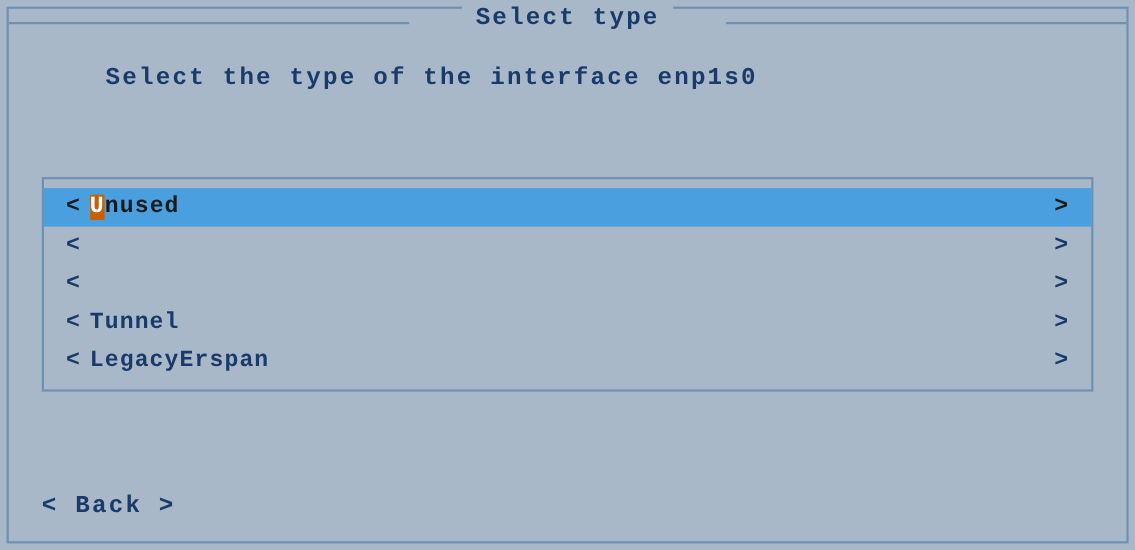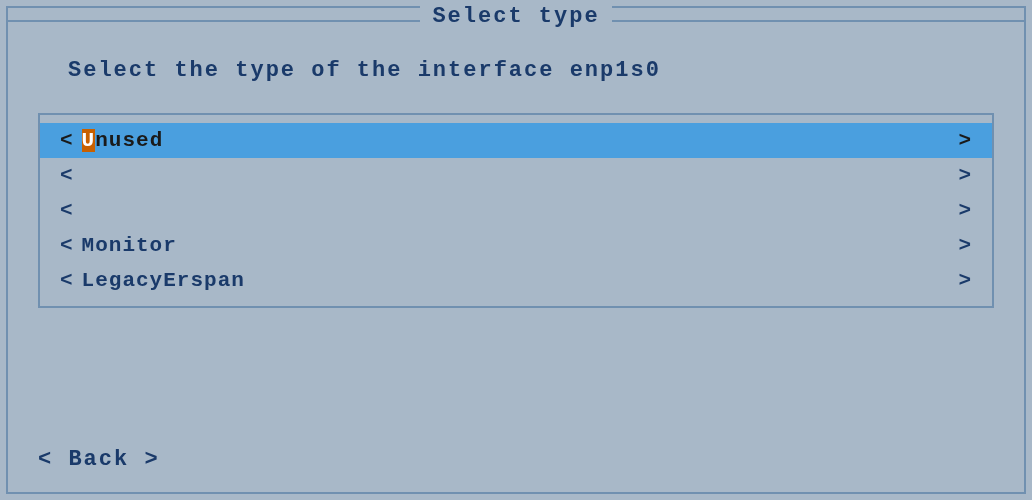--- a/index.html
+++ b/index.html
@@ -1,18 +1,19 @@
 <!DOCTYPE html>
 <html><head>
   <meta charset="utf-8">
   <style>
     * {
       margin: 0;
       padding: 0;
       box-sizing: border-box;
+      gap: 48px;
     }
 
     body {
       width: 1032px;
       height: 500px;
       background-color: #a8b8c8;
       font-family: 'Courier New', Courier, monospace;
       display: flex;
       align-items: center;
       justify-content: center;
@@ -55,21 +56,21 @@
       background-color: #a8b8c8;
       margin-top: -10px;
     }
 
     .subtitle {
       color: #1a3a6a;
       font-size: 22px;
       font-weight: bold;
       letter-spacing: 2px;
       margin-top: 50px;
-      margin-left: 60px;
+      margin-left: 88px;
       margin-bottom: 20px;
     }
 
     .list-container {
       border: 2px solid #7090b0;
       margin: 10px 30px;
       padding: 8px 0;
       background-color: #a8b8c8;
     }
 
@@ -161,21 +162,21 @@
     <div class="list-item">
       <div class="item-left">
         <span class="chevron-left">&lt;</span>
       </div>
       <span class="chevron-right">&gt;</span>
     </div>
 
     <div class="list-item">
       <div class="item-left">
         <span class="chevron-left">&lt;</span>
-        <span class="item-text">Monitor</span>
+        <span class="item-text">Tunnel</span>
       </div>
       <span class="chevron-right">&gt;</span>
     </div>
 
     <div class="list-item">
       <div class="item-left">
         <span class="chevron-left">&lt;</span>
         <span class="item-text">LegacyErspan</span>
       </div>
       <span class="chevron-right">&gt;</span>

